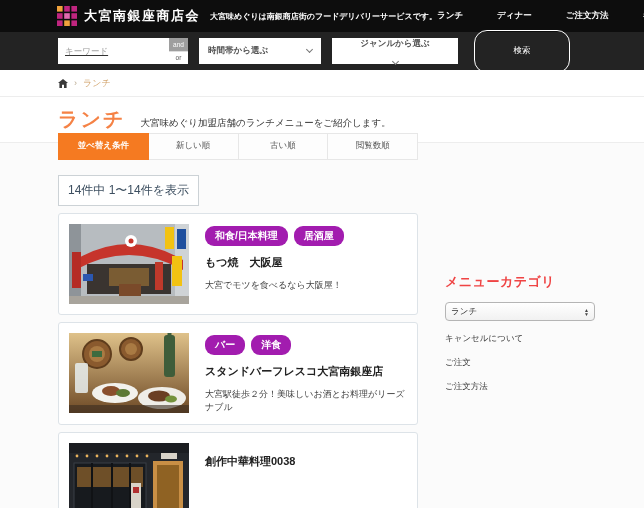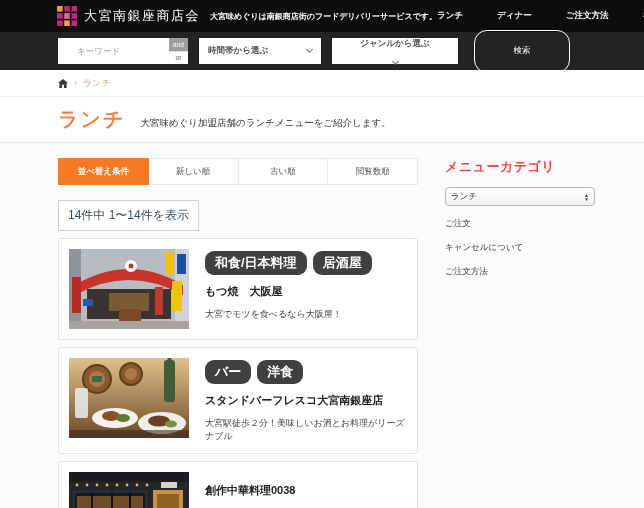--- a/index.html
+++ b/index.html
@@ -2,29 +2,29 @@
 <html><head>
 <meta charset="utf-8">
 <style>
   * { margin:0; padding:0; box-sizing:border-box; }
   html,body { width:644px; height:508px; overflow:hidden; }
   body { font-family:"Liberation Sans","DejaVu Sans",sans-serif; background:#fff; color:#333; }
 
   
   .topbar { height:32px; background:#0d0d0d; display:flex; align-items:center; padding:0 24px 0 57px; }
   .brand { display:flex; align-items:center; gap:7px; cursor:pointer; }
-  .site-title { color:#fff; font-family:"Liberation Serif","DejaVu Serif",serif; font-size:13px; font-weight:normal; letter-spacing:1.5px; white-space:nowrap;text-align:right; }
+  .site-title { color:#fff; font-family:"Liberation Serif","DejaVu Serif",serif; font-size:13px; font-weight:bold; letter-spacing:1.5px; white-space:nowrap;text-align:right; }
   .tagline { color:#fff; font-size:8px; font-weight:bold; margin-left:10px; white-space:nowrap; }
   .topnav { margin-left:auto; display:flex; gap:34px; }
   .topnav a { color:#fff; font-size:8.5px; font-weight:bold; text-decoration:none; white-space:nowrap; cursor:pointer; }
 
   
   .searchbar { height:38px; background:#232323; display:flex; align-items:center; padding-left:58px; gap:11px; }
   .kw-wrap { width:130px; height:26px; background:#fff; display:flex; overflow:hidden; }
-  .kw-input { flex:1; border:none; outline:none; font-size:8.5px; padding:0 19px; min-width:0; color:#333; }
+  .kw-input { flex:1; border:none; outline:none; font-size:8.5px; padding:0 7px; min-width:0; color:#333;text-decoration:underline; }
   .kw-input::placeholder { color:#999; }
   .andor { width:19px; display:flex; flex-direction:column; flex:none; }
   .andor .and { flex:1; background:#9e9e9e; color:#fff; font-size:6.5px; border:none; cursor:pointer; }
   .andor .or  { flex:1; background:#fff; color:#555; font-size:6.5px; border:none; border-top:1px solid #ddd; cursor:pointer; }
   .sel { height:26px; background:#fff; display:flex; align-items:center; justify-content:space-between; padding:0 9px; font-size:8.5px; color:#555; cursor:pointer;font-weight:bold; }
   .sel-time { width:122px; }
   .sel-genre { width:126px;flex-direction:column; }
   .chev { width:5px; height:5px; border-right:1px solid #777; border-bottom:1px solid #777; transform:rotate(45deg); margin-top:-3px; flex:none; }
   .search-btn { margin-left:5px; width:96px; height:43px; border-radius:13px; background:transparent; border:1px solid #fff; color:#fff; font-size:8.5px; cursor:pointer; }
 
@@ -32,36 +32,36 @@
   .breadcrumb-row { height:27px; display:flex; align-items:center; gap:6px; padding-left:58px; border-bottom:1px solid #ededed; background:#fff; }
   .bc-sep { color:#b9a98f; font-size:9px; }
   .bc-current { color:#cf9e63; font-size:9px; text-decoration:none; }
   .home-icon { display:flex; cursor:pointer; }
 
   .title-row { height:46px; display:flex; align-items:center; padding-left:58px; border-bottom:1px solid #ededed; background:#fff; }
   .page-title { color:#f58245; font-size:20px; font-weight:bold; letter-spacing:2px; }
   .page-desc { font-size:9.5px; color:#333; font-weight:normal; margin-left:15px; margin-top:7px; }
 
   
-  .content { display:flex; padding:15px 0 0 58px; background:#fbfbfb; height:365px; align-items:flex-start; }
+  .content { display:flex; padding:15px 0 0 58px; background:#fbfbfb; height:365px; align-items:center; }
   .main-col { width:360px; flex:none; }
 
   .tabs { display:flex; height:27px; }
   .tab { flex:1; display:flex; align-items:center; justify-content:center; font-size:8.5px; color:#555; background:#fdfdfd; border:1px solid #e7e7e7; border-left:none; cursor:pointer; }
   .tab:first-child { border-left:1px solid #e7e7e7; }
   .tab.active { background:#f57a21; color:#fff; border-color:#f57a21; font-weight:bold; }
 
   .count-box { display:inline-block; margin-top:15px; border:1px solid #ccd2d6; background:#fff; padding:6px 9px; font-size:12px; color:#3d4f60; }
 
   .card { margin-top:7px; width:360px; background:#fff; border:1px solid #dde3e8; border-radius:3px; padding:10px; display:flex; gap:16px; cursor:pointer; }
   .thumb { width:120px; height:80px; flex:none; overflow:hidden; background:#ccc; }
   .thumb svg { display:block; }
   .card-body { padding-top:2px; min-width:0; }
   .tags { display:flex; gap:6px; }
-  .tag { background:#404040; color:#fff; font-size:13px; font-weight:bold; padding:3px 10px; border-radius:9px; white-space:nowrap; }
+  .tag { background:#a21caf; color:#fff; font-size:10px; font-weight:bold; padding:3px 10px; border-radius:9px; white-space:nowrap; }
   .card-title { font-size:11px; color:#222; margin-top:9px; font-weight:bold; white-space:nowrap; }
   .card-desc { font-size:9px; color:#444; margin-top:9px; }
 
   
   .sidebar { margin-left:27px; width:152px; flex:none; }
   .side-heading { color:#ef4444; font-size:13px; font-weight:bold; letter-spacing:0.5px; }
   .side-select { margin-top:11px; width:150px; height:19px; border:1px solid #b5b5b5; border-radius:4px; background:linear-gradient(#ffffff,#f1f1f1); display:flex; align-items:center; justify-content:space-between; padding:0 5px; font-size:8.5px; color:#333; cursor:pointer; }
   .stepper { display:flex; flex-direction:column; align-items:center; line-height:4px; font-size:5px; color:#444; }
   .order-heading { margin-top:28px; }
   .side-links { margin-top:4px; }
@@ -251,19 +251,19 @@
   <aside class="sidebar">
     <h2 class="side-heading">メニューカテゴリ</h2>
     <div class="side-select">
       <span>ランチ</span>
       <span class="stepper">
           <span>▲</span>
           <span>▼</span>
         </span>
     </div>
     <div class="side-links">
+      <a>キャンセルについて</a>
       <a>ご注文</a>
-      <a>キャンセルについて</a>
       <a>ご注文方法</a>
     </div>
   </aside>
 
 </div>
 
 </body></html>

